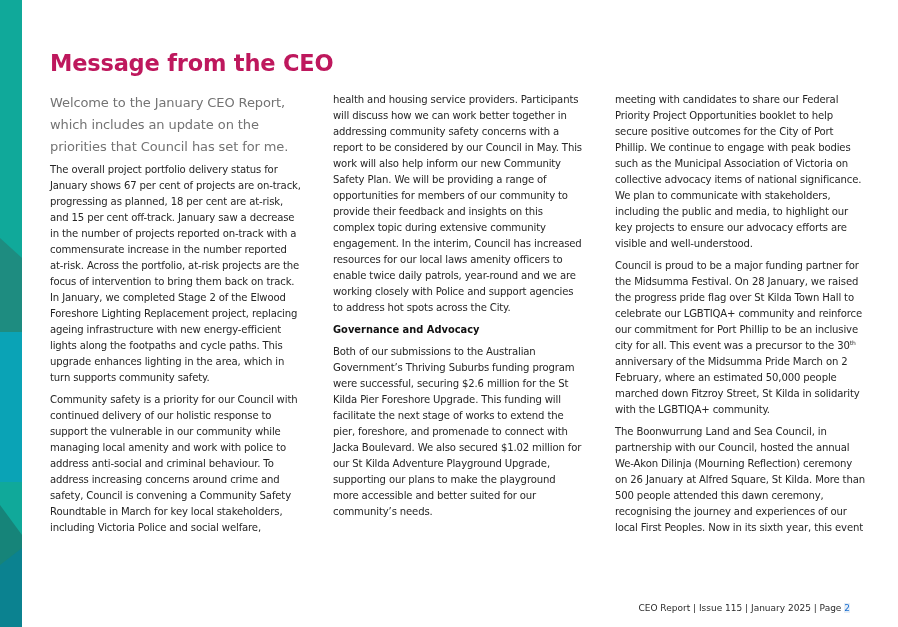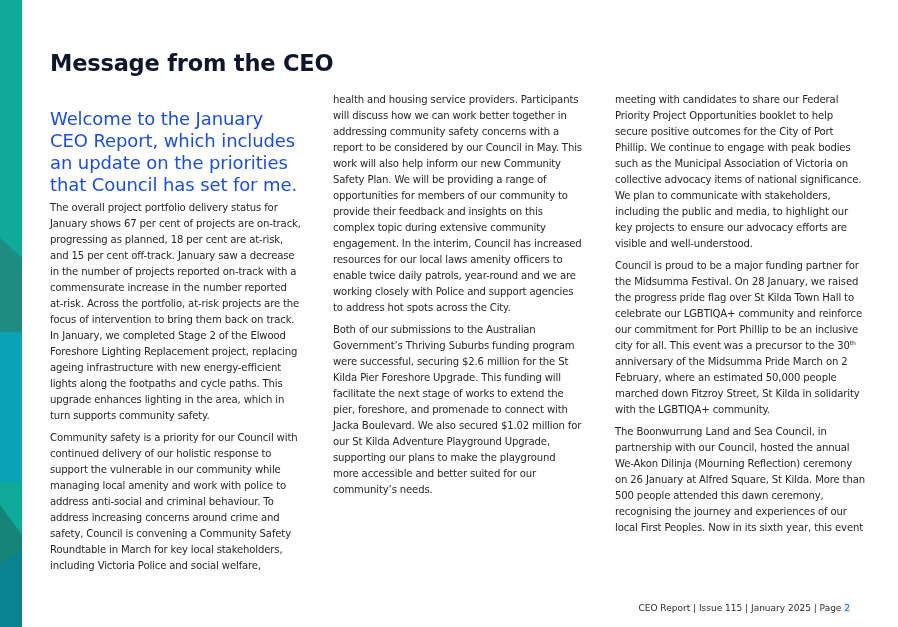--- a/index.html
+++ b/index.html
@@ -6,28 +6,28 @@
   body {
     width: 898px; height: 627px; overflow: hidden; position: relative;
     background: #ffffff;
     font-family: "DejaVu Sans", "Liberation Sans", sans-serif;
     color: #1f1f1f;
   }
   .strip { position: absolute; left: 0; top: 0; width: 22px; height: 627px; }
   .strip svg { display: block; }
   .title {
     position: absolute; left: 50px; top: 50px; margin: 0;
-    font-size: 22.5px; font-weight: 700; color: #0f172a; letter-spacing: -0.2px;
+    font-size: 22.5px; font-weight: 700; color: #be185d; letter-spacing: -0.2px;
     white-space: nowrap;
   }
   .col { position: absolute; top: 92px; width: 252px; font-size: 10.1px; line-height: 16px; }
   .col1 { left: 50px; }
   .col2 { left: 333px; width: 250px; }
   .col3 { left: 603px; width: 252px; margin-left: 12px; }
-  .lead { color: #1d4ed8; font-size: 18px; line-height: 22px; margin: 16px 0 4px 0; letter-spacing: -0.1px; }
+  .lead { color: #737373; font-size: 13px; line-height: 22px; margin: 0 0 4px 0; letter-spacing: -0.1px; }
   .h { font-weight: 700; font-size: 9.9px; margin: 0 0 6px 0; line-height: 16px; color: #111; }
   p.t { margin: 0 0 6px 0; color: #262626; letter-spacing: -0.15px; }
   .link { color: #1a6fd0; text-decoration: underline; }
   sup { font-size: 6px; line-height: 0; }
   .footer {
     position: absolute; right: 48px; top: 603px; font-size: 9px; color: #2b2b2b; white-space: nowrap; text-align: right;
   }
   .footer .pg { color: #1a6fd0; background: #e6eef7; }
 </style>
 </head>
@@ -46,20 +46,21 @@
 <h1 class="title">Message from the CEO</h1>
 
 <div class="col col1">
   <p class="lead">Welcome to the January CEO Report, which includes an update on the priorities that Council has set for me.</p>
   <p class="t">The overall project portfolio delivery status for January shows 67 per cent of projects are on-track, progressing as planned, 18 per cent are at-risk, and 15 per cent off-track. January saw a decrease in the number of projects reported on-track with a commensurate increase in the number reported at-risk. Across the portfolio, at-risk projects are the focus of intervention to bring them back on track. In January, we completed Stage 2 of the Elwood Foreshore Lighting Replacement project, replacing ageing infrastructure with new energy-efficient lights along the footpaths and cycle paths. This upgrade enhances lighting in the area, which in turn supports community safety.</p>
   <p class="t">Community safety is a priority for our Council with continued delivery of our holistic response to support the vulnerable in our community while managing local amenity and work with police to address anti-social and criminal behaviour. To address increasing concerns around crime and safety, Council is convening a Community Safety Roundtable in March for key local stakeholders, including Victoria Police and social welfare,</p>
 </div>
 
 <div class="col col2">
   <p class="t">health and housing service providers. Participants will discuss how we can work better together in addressing community safety concerns with a report to be considered by our Council in May. This work will also help inform our new Community Safety Plan. We will be providing a range of opportunities for members of our community to provide their feedback and insights on this complex topic during extensive community engagement. In the interim, Council has increased resources for our local laws amenity officers to enable twice daily patrols, year-round and we are working closely with Police and support agencies to address hot spots across the City.</p>
+  <div class="h">Governance and Advocacy</div>
   <p class="t">Both of our submissions to the Australian Government’s Thriving Suburbs funding program were successful, securing $2.6 million for the St Kilda Pier Foreshore Upgrade. This funding will facilitate the next stage of works to extend the pier, foreshore, and promenade to connect with Jacka Boulevard. We also secured $1.02 million for our St Kilda Adventure Playground Upgrade, supporting our plans to make the playground more accessible and better suited for our community’s needs.</p>
 </div>
 
 <div class="col col3">
   <p class="t">meeting with candidates to share our Federal Priority Project Opportunities booklet to help secure positive outcomes for the City of Port Phillip. We continue to engage with peak bodies such as the Municipal Association of Victoria on collective advocacy items of national significance. We plan to communicate with stakeholders, including the public and media, to highlight our key projects to ensure our advocacy efforts are visible and well-understood.</p>
   <p class="t"><span>Council is proud to be a major funding partner for the Midsumma Festival. On 28 January, we raised the progress pride flag over St Kilda Town Hall to celebrate our LGBTIQA+ community and reinforce our commitment for Port Phillip to be an inclusive city for all. This event was a precursor to the 30</span><sup>th</sup><span> anniversary of the Midsumma Pride March on 2 February, where an estimated 50,000 people marched down Fitzroy Street, St Kilda in solidarity with the LGBTIQA+ community.</span></p>
   <p class="t">The Boonwurrung Land and Sea Council, in partnership with our Council, hosted the annual We-Akon Dilinja (Mourning Reflection) ceremony on 26 January at Alfred Square, St Kilda. More than 500 people attended this dawn ceremony, recognising the journey and experiences of our local First Peoples. Now in its sixth year, this event</p>
 </div>
 
 <div class="footer"><span>CEO Report | Issue 115 | January 2025 | Page </span><span class="pg">2</span></div>

